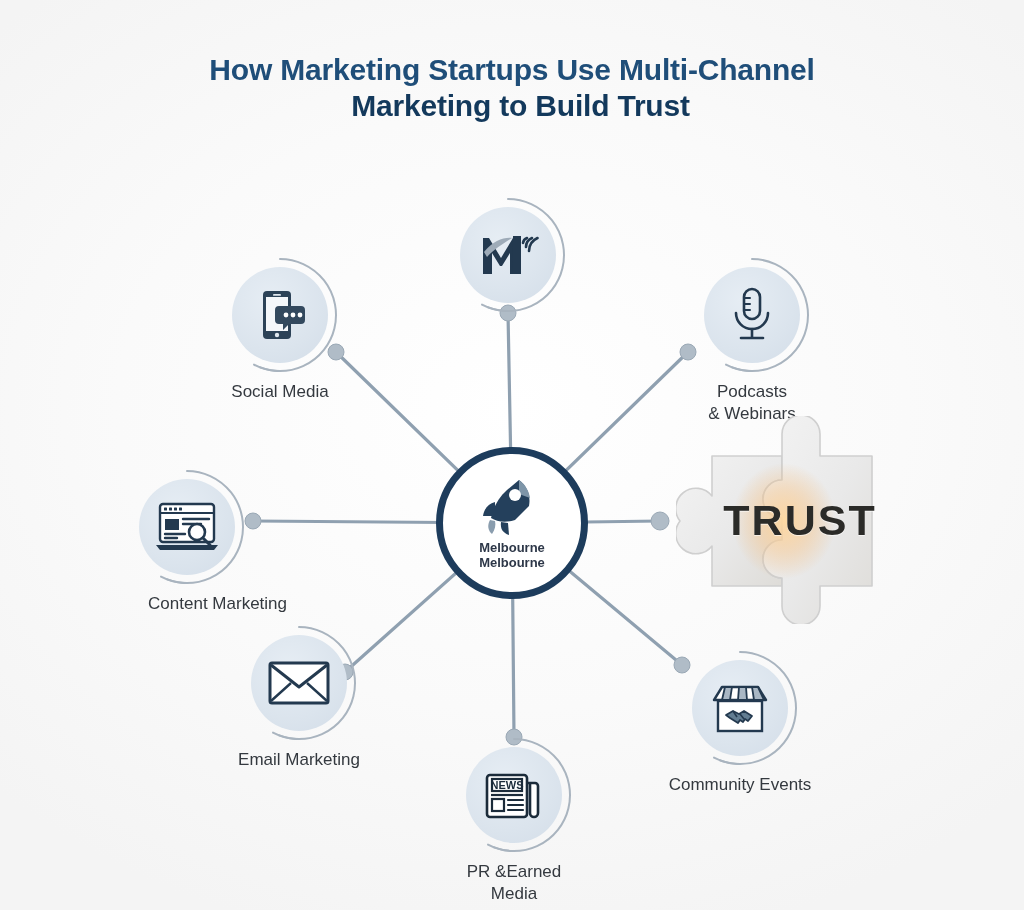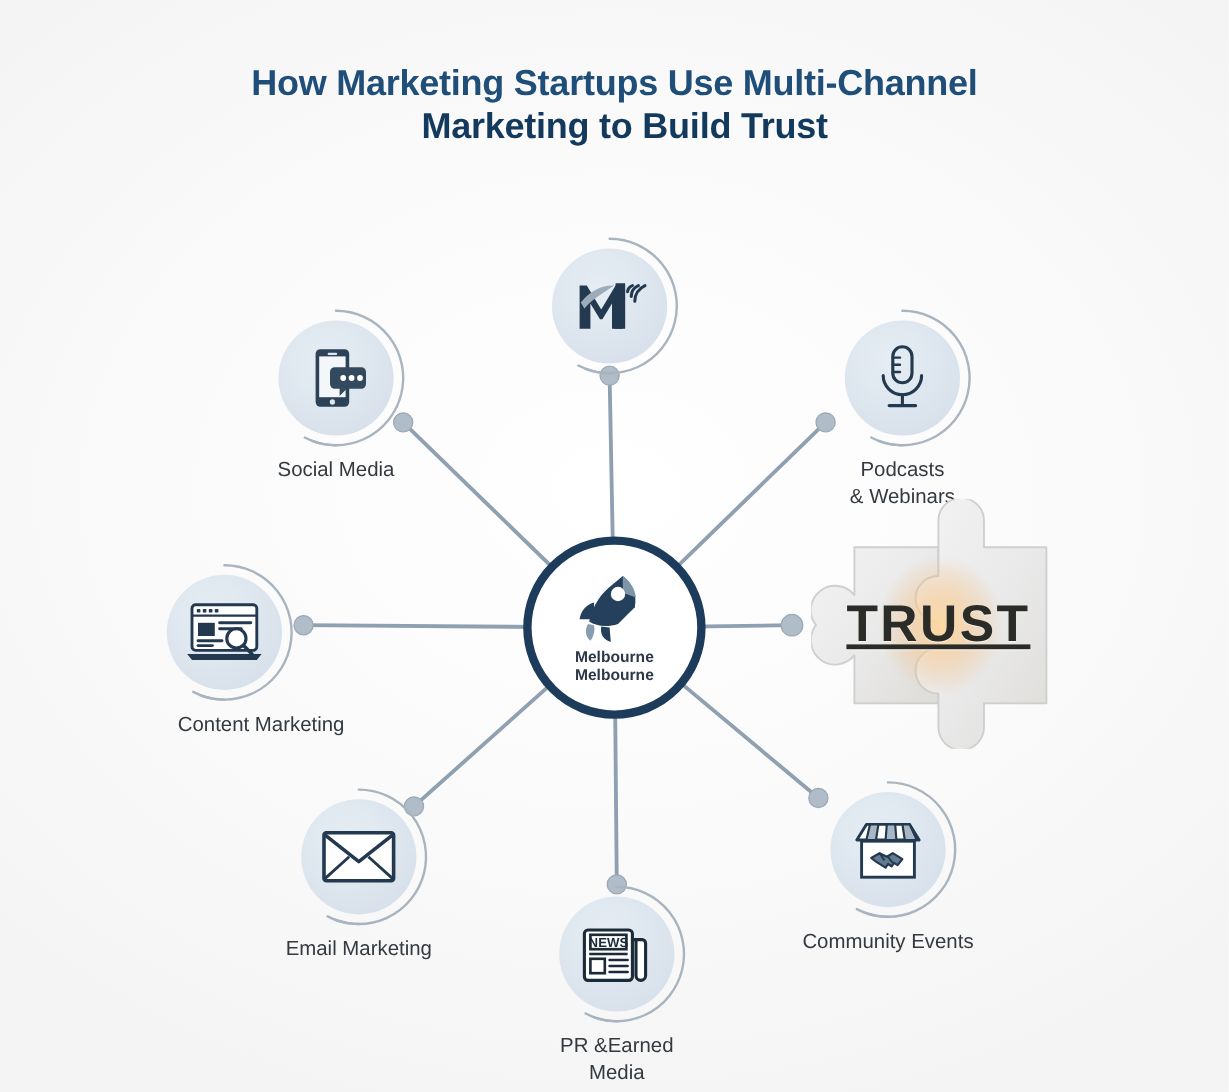--- a/index.html
+++ b/index.html
@@ -68,26 +68,25 @@
     margin-top:2px;
     color:#2d3748;
     font-size:13px;line-height:15px;
     font-weight:bold;
     text-align:center;
   }
   
   .puzzle{position:absolute;z-index:3;left:676px;top:416px;width:212px;height:208px;}
   .puzzle svg{position:absolute;left:0;top:0;}
   .trust-text{
-    position:absolute;left:0;top:0;width:212px;height:208px;
+    position:absolute;left:18px;top:0;width:212px;height:208px;
     display:flex;align-items:center;justify-content:center;
     font-size:43px;font-weight:bold;letter-spacing:2px;
     color:#2b2b28;
     text-shadow:0 1px 0 rgba(255,255,255,.6);
-    text-decoration:underline;
   }
 </style>
 </head>
 <body>
 
 <div id="canvas">
 
   <div class="title">
     <span>How Marketing Startups Use Multi-Channel</span>
     <span class="l2">Marketing to Build Trust</span>
@@ -211,21 +210,21 @@
           </g>
           <circle cx="42" cy="31" r="8" fill="#ffffff" stroke="#23394f" stroke-width="2.6"></circle>
           <line x1="48" y1="37" x2="55" y2="44" stroke="#23394f" stroke-width="3" stroke-linecap="round"></line>
           <path d="M1 44 h62 l-4 5 h-54 z" fill="#23394f"></path>
         </svg>
       </div>
     </div>
     <div class="nlabel">Content Marketing</div>
   </div>
 
-  <div class="node" style="left:299px;top:656px;">
+  <div class="node" style="left:299px;top:625px;">
     <div class="ring">
       <svg width="116" height="116" viewBox="0 0 116 116">
         <path d="M58 2 a56 56 0 1 1 -26 105.6" fill="none" stroke="#a9b4bf" stroke-width="2" stroke-linecap="round"></path>
         <path d="M58 114 a56 56 0 0 1 -20 -3.6" fill="none" stroke="#a9b4bf" stroke-width="2" stroke-linecap="round"></path>
       </svg>
       <div class="disc">
         <svg width="62" height="46" viewBox="0 0 62 46">
           <rect x="2" y="3" width="58" height="40" rx="2" fill="#ffffff" stroke="#23394f" stroke-width="3"></rect>
           <path d="M3 5 L31 27 L59 5" fill="none" stroke="#23394f" stroke-width="3" stroke-linejoin="round"></path>
           <path d="M3 41 L23 23 M59 41 L39 23" fill="none" stroke="#23394f" stroke-width="2.4"></path>

